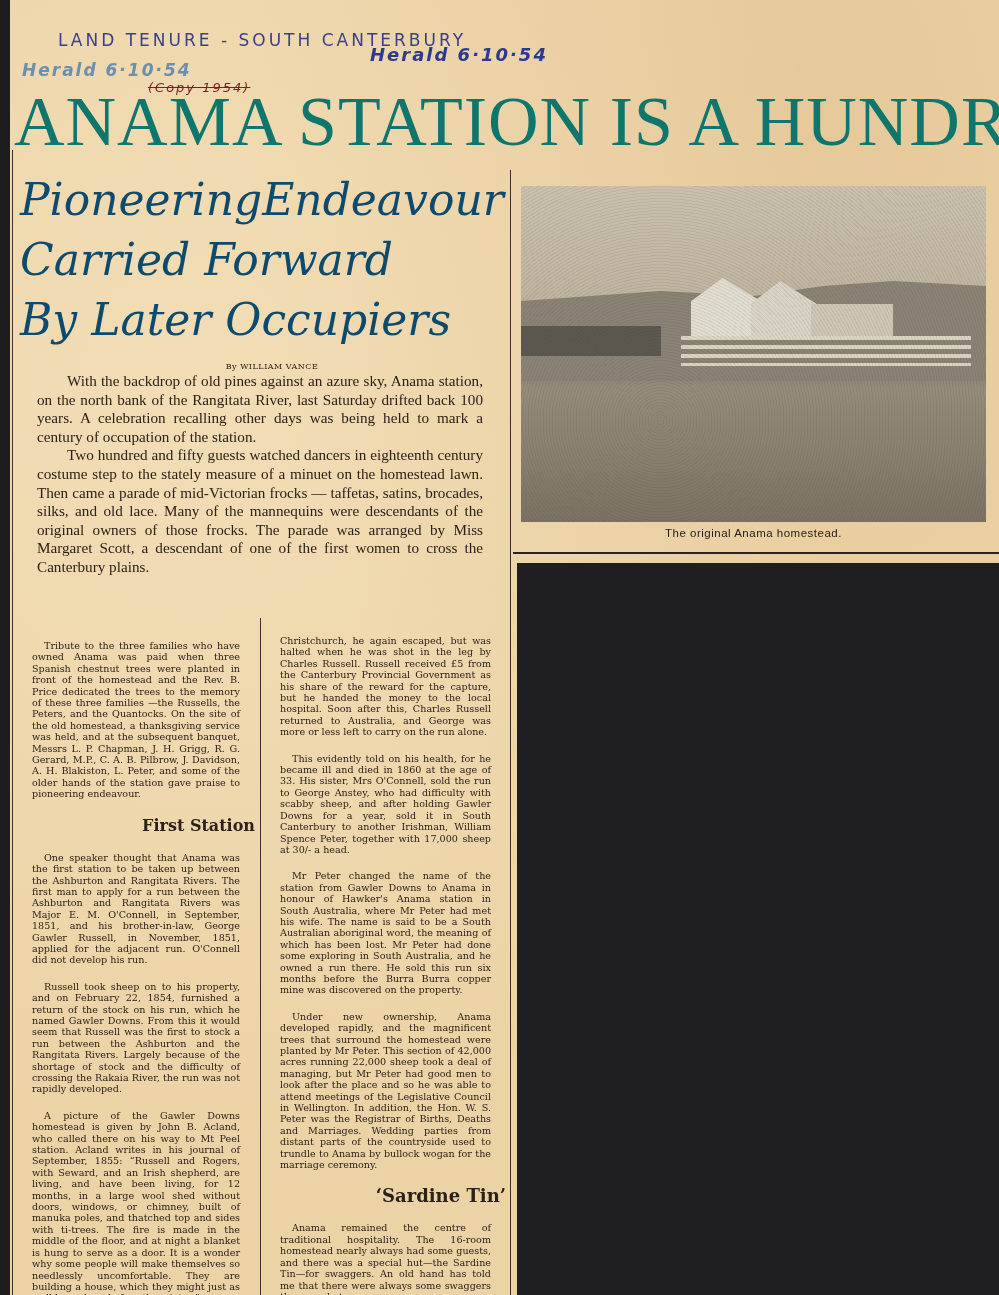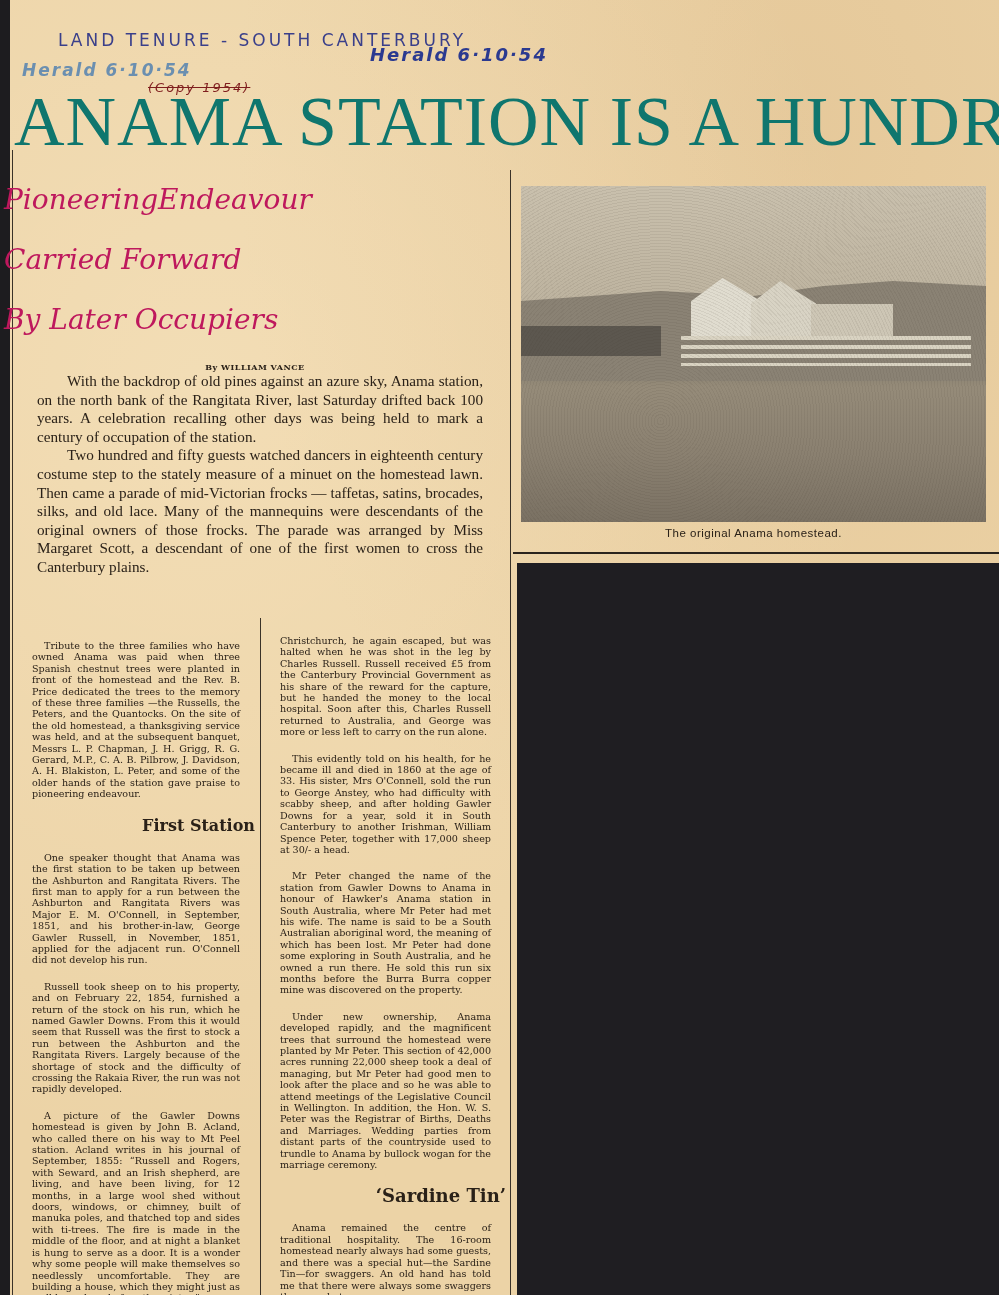--- a/index.html
+++ b/index.html
@@ -31,28 +31,28 @@
   .hw-herald-left { left: 22px; top: 60px; font-size: 17px; color: #6b8fb0; font-weight: bold; }
   .hw-herald-right { left: 370px; top: 44px; font-size: 18px; color: #2b3a90; font-weight: bold; }
   .hw-struck { left: 148px; top: 80px; font-size: 13px; color: #7f1d1d; text-decoration: line-through; }
   .headline {
     position: absolute; left: 14px; top: 92px; width: 985px;
     font-family: "Liberation Serif", serif; font-size: 70px; letter-spacing: 1px;
     color: #0f766e; white-space: nowrap; line-height: 60px; text-align: center;
   }
   .col-rule { position: absolute; background: #3a3228; }
   .subhead {
-    position: absolute; left: 4px; top: 170px; width: 490px;
-    font-family: "DejaVu Serif", serif; font-style: italic; font-size: 28px; line-height: 60px;
-    color: #be185d;
+    position: absolute; left: 20px; top: 170px; width: 490px;
+    font-family: "DejaVu Serif", serif; font-style: italic; font-size: 44px; line-height: 60px;
+    color: #0c4a6e;
   }
   .subhead div { white-space: nowrap; }
   .byline {
     position: absolute; left: 0; top: 362px; width: 510px; text-align: center;
-    font-size: 8px; font-weight: bold; letter-spacing: 0.5px;
+    font-size: 8px; font-weight: normal; letter-spacing: 0.5px; padding-left: 17px;
   }
   .intro {
     position: absolute; left: 37px; top: 372px; width: 446px;
     font-family: "Liberation Serif", serif; font-size: 15.2px; line-height: 18.6px;
     text-align: justify;
   }
   .intro p { margin: 0; text-indent: 30px; }
   .col {
     position: absolute; font-family: "DejaVu Serif", serif;
     font-size: 9.6px; line-height: 11.4px; text-align: justify; color: #2a2118;

